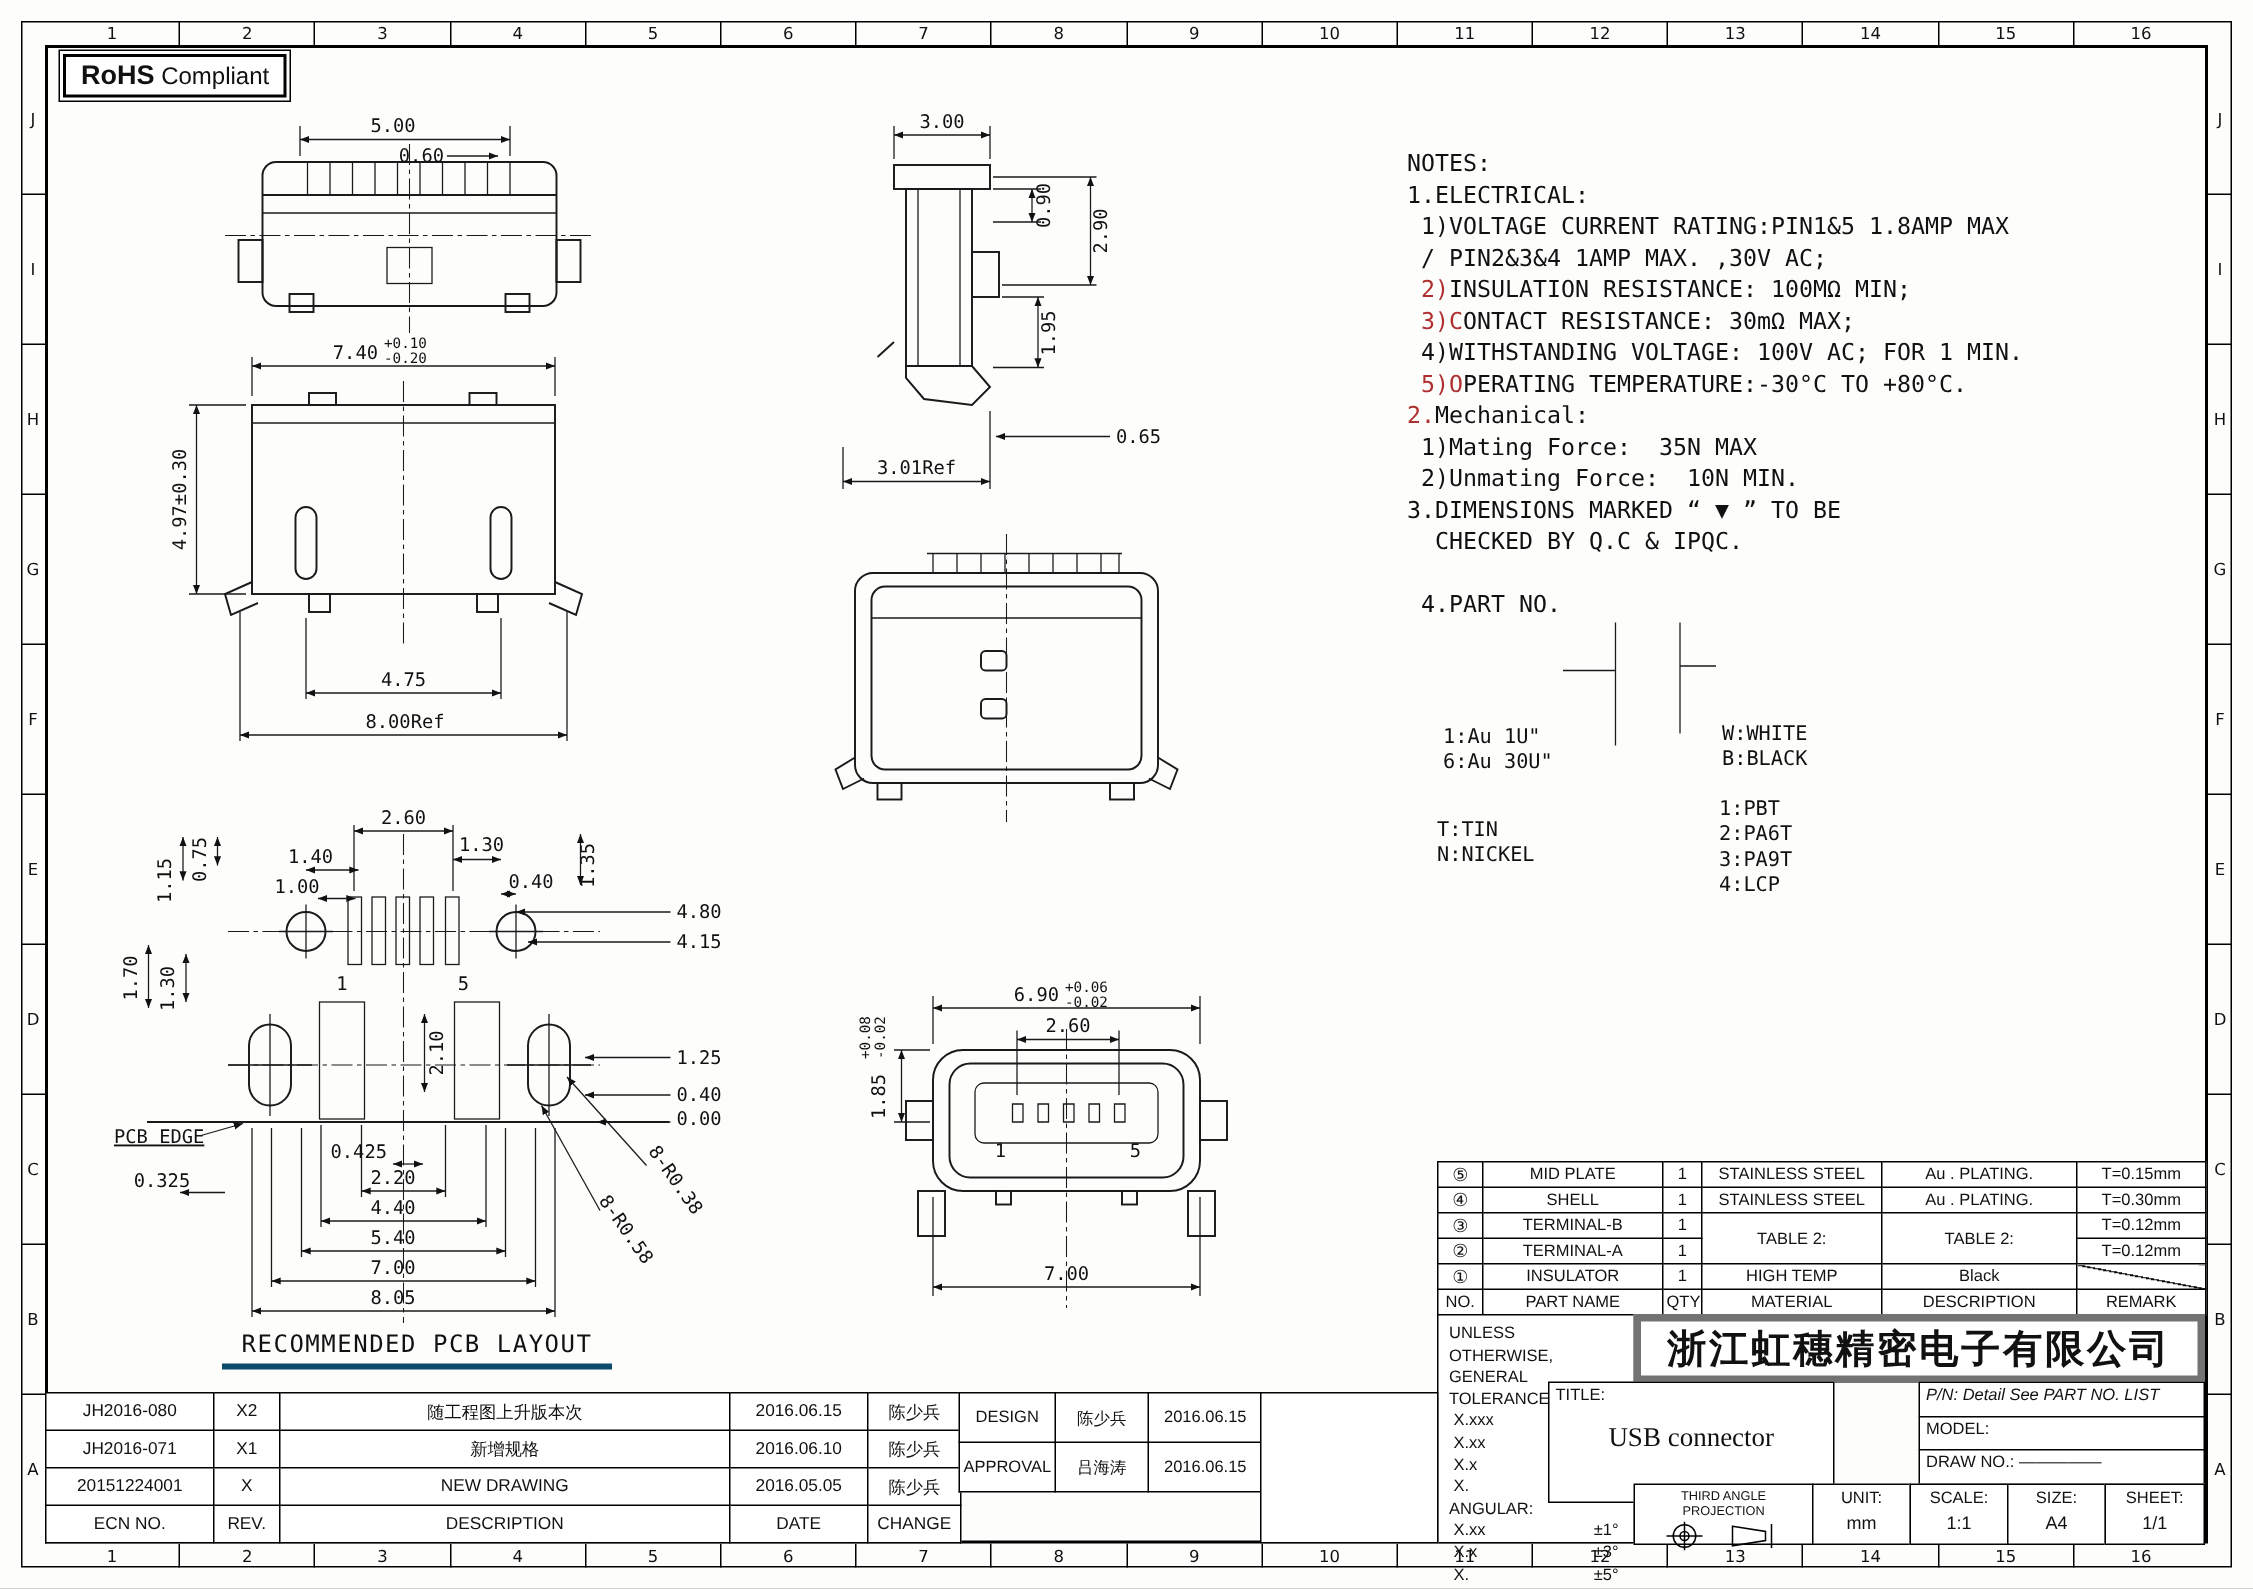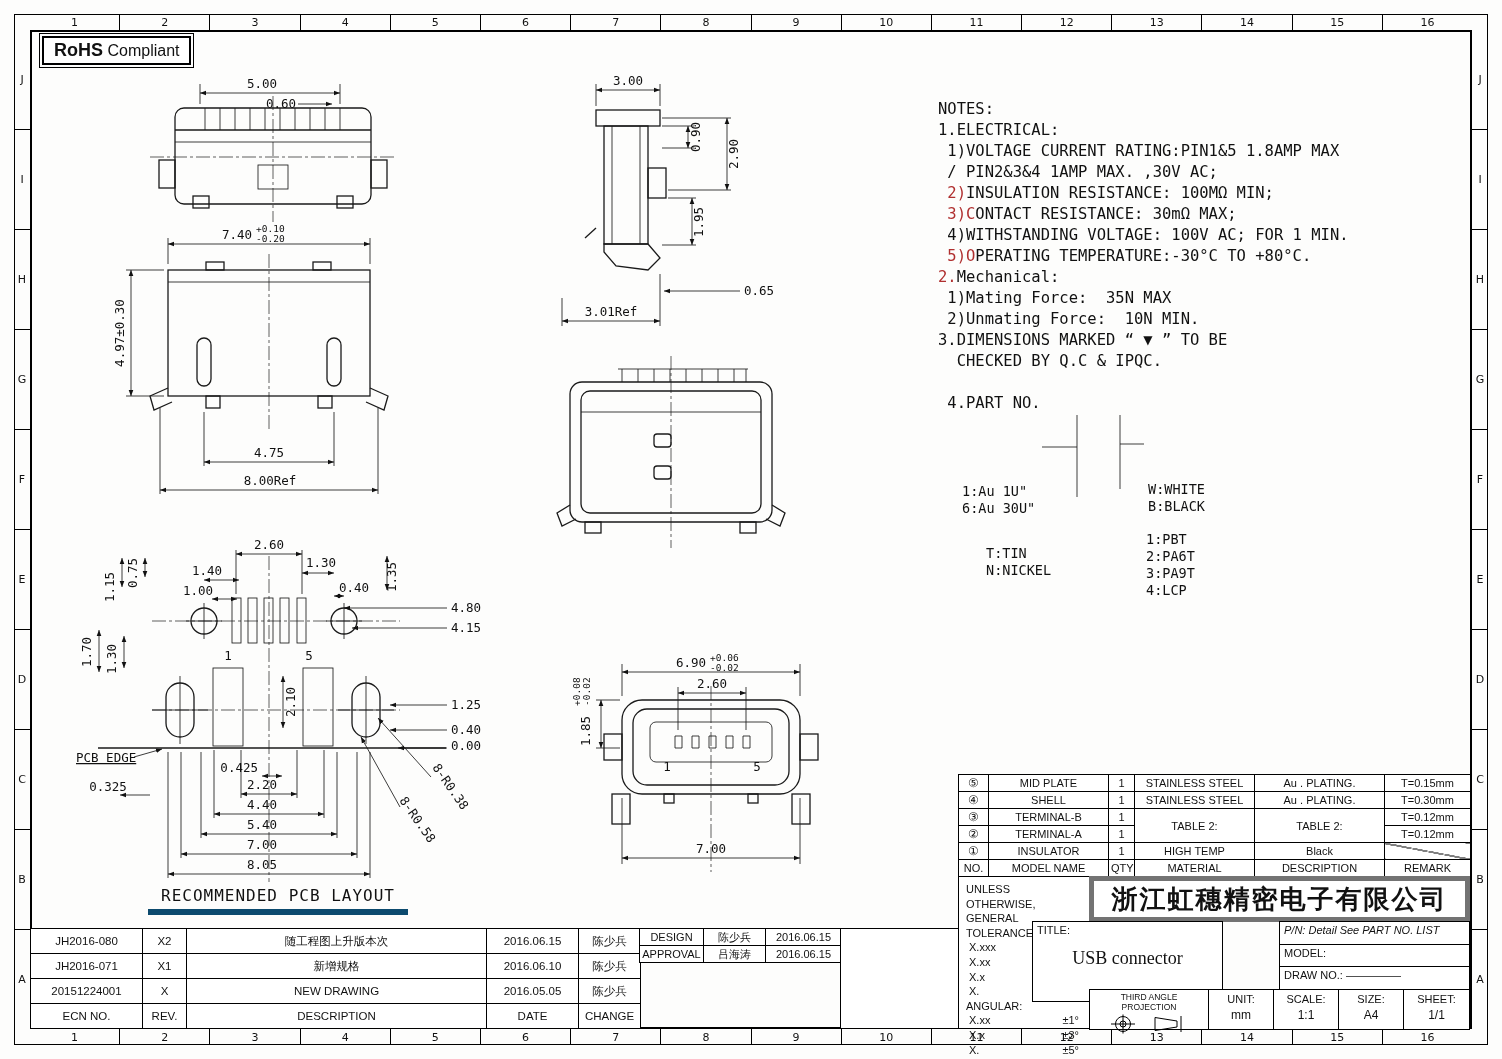--- a/index.html
+++ b/index.html
@@ -13,21 +13,21 @@
   .ruler-left{left:14px;top:30px;width:16px;height:999px;flex-direction:column;}
   .ruler-right{left:1472px;top:30px;width:16px;height:999px;flex-direction:column;}
   .ruler .rc{flex:1;display:flex;align-items:center;justify-content:center;}
   .ruler-top .rc + .rc,.ruler-bottom .rc + .rc{border-left:1px solid #000;}
   .ruler-left .rc + .rc,.ruler-right .rc + .rc{border-top:1px solid #000;}
   .rohs{position:absolute;left:42px;top:36px;background:#fff;border:2px solid #000;outline:1px solid #000;outline-offset:2px;padding:2px 10px;font:16px "Liberation Sans",sans-serif;white-space:nowrap;}
   .rohs-b{font-weight:bold;font-size:18px;}
   .notes{position:absolute;left:938px;top:36px;font:15.5px/21px "DejaVu Sans Mono",monospace;white-space:pre;}
   .npre{color:#b03030;}
   .legend{position:absolute;font:13.5px/17px "DejaVu Sans Mono",monospace;white-space:pre;}
-  .lg1{left:962px;top:432px;} .lg2{left:958px;top:494px;margin-left:28px;} .lg3{left:1148px;top:430px;} .lg4{left:1146px;top:480px;}
+  .lg1{left:962px;top:432px;} .lg2{left:958px;top:494px;} .lg3{left:1148px;top:430px;} .lg4{left:1146px;top:480px;}
   table{border-collapse:collapse;table-layout:fixed;position:absolute;background:#fff;}
   td{border:1px solid #000;font:11px "Liberation Sans",sans-serif;text-align:center;overflow:hidden;white-space:nowrap;padding:0 2px;}
   .parts{left:958px;top:774px;width:512px;}
   .parts td{height:17px;}
   .parts .c-no{font-size:12px;}
   .slash{background:linear-gradient(to top right,transparent 48.5%,#000 48.5%,#000 51.5%,transparent 51.5%);}
   .tol{position:absolute;left:958px;top:876px;width:132px;height:153px;border:1px solid #000;padding:5px 7px;font:11px/14.6px "Liberation Sans",sans-serif;background:#fff;}
   .tol-row{display:flex;justify-content:space-between;padding:0 3px;}
   .company{position:absolute;left:1089px;top:876px;width:381px;height:46px;border:5px solid #737373;display:flex;align-items:center;justify-content:center;font:bold 26px "DejaVu Sans",sans-serif;letter-spacing:2px;background:#fff;}
   .tb-cell{position:absolute;border:1px solid #000;background:#fff;font:11px "Liberation Sans",sans-serif;padding:2px 4px;}
@@ -39,23 +39,23 @@
   .tb-proj{left:1089px;top:989px;width:120px;height:41px;font-size:8.5px;text-align:center;padding-top:2px;}
   .tb-kv{text-align:center;padding-top:3px;}
   .tb-kv .v{display:block;margin-top:3px;font-size:12px;}
   .tb-unit{left:1208px;top:989px;width:66px;height:41px;}
   .tb-scale{left:1273px;top:989px;width:66px;height:41px;}
   .tb-size{left:1338px;top:989px;width:66px;height:41px;}
   .tb-sheet{left:1403px;top:989px;width:67px;height:41px;}
   .revs{left:30px;top:928px;width:610px;}
   .revs td{height:25px;font-size:11.5px;}
   .appr{left:639px;top:928px;width:202px;}
-  .appr td{height:17px;}
+  .appr td{height:33px;}
   .spare{position:absolute;left:840px;top:928px;width:119px;height:101px;border:1px solid #000;background:#fff;}
-  .pcb-caption{position:absolute;left:148px;top:886px;width:260px;text-align:center;font:16px "DejaVu Sans Mono",monospace;letter-spacing:1px;border-bottom:6px solid #0c4a6e;padding-bottom:4px;}
+  .pcb-caption{position:absolute;left:148px;top:886px;width:260px;text-align:center;font:16px "DejaVu Sans Mono",monospace;letter-spacing:1px;border-bottom:4px solid #0c4a6e;padding-bottom:4px;}
   .draw{position:absolute;left:0;top:0;}
   .draw .ln{stroke:#1a1a1a;stroke-width:1.3;fill:none;}
   .draw .lt{stroke:#1a1a1a;stroke-width:0.85;fill:none;}
   .draw .cl{stroke:#1a1a1a;stroke-width:0.7;fill:none;stroke-dasharray:14 3 3 3;}
   .draw text{text-anchor:middle;font:12.5px "DejaVu Sans Mono",monospace;fill:#111;}
   .draw .dims{font-size:9.5px;}
   .draw .ta-s{text-anchor:start;} .draw .ta-e{text-anchor:end;}
   .draw .ul{text-decoration:underline;}
   .projsym{display:block;margin:2px auto 0;}
 </style>
@@ -413,21 +413,21 @@
     <tr>
       <td class="c-no">①</td>
       <td>INSULATOR</td>
       <td>1</td>
       <td>HIGH TEMP</td>
       <td>Black</td>
       <td class="slash"></td>
     </tr>
     <tr>
       <td>NO.</td>
-      <td>MODEL  NAME</td>
+      <td>PART  NAME</td>
       <td>QTY</td>
       <td>MATERIAL</td>
       <td>DESCRIPTION</td>
       <td>REMARK</td>
     </tr>
   </tbody>
     </table>
 
   <div class="tol">
     <div>UNLESS OTHERWISE,</div>

